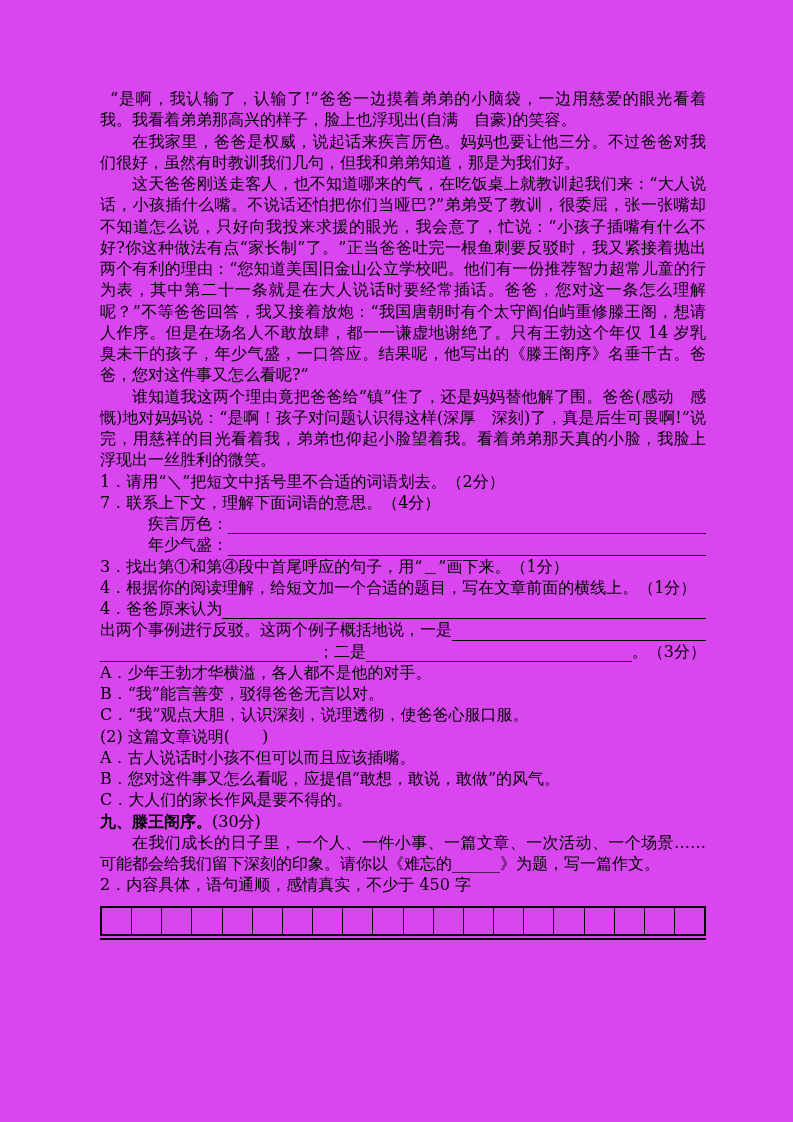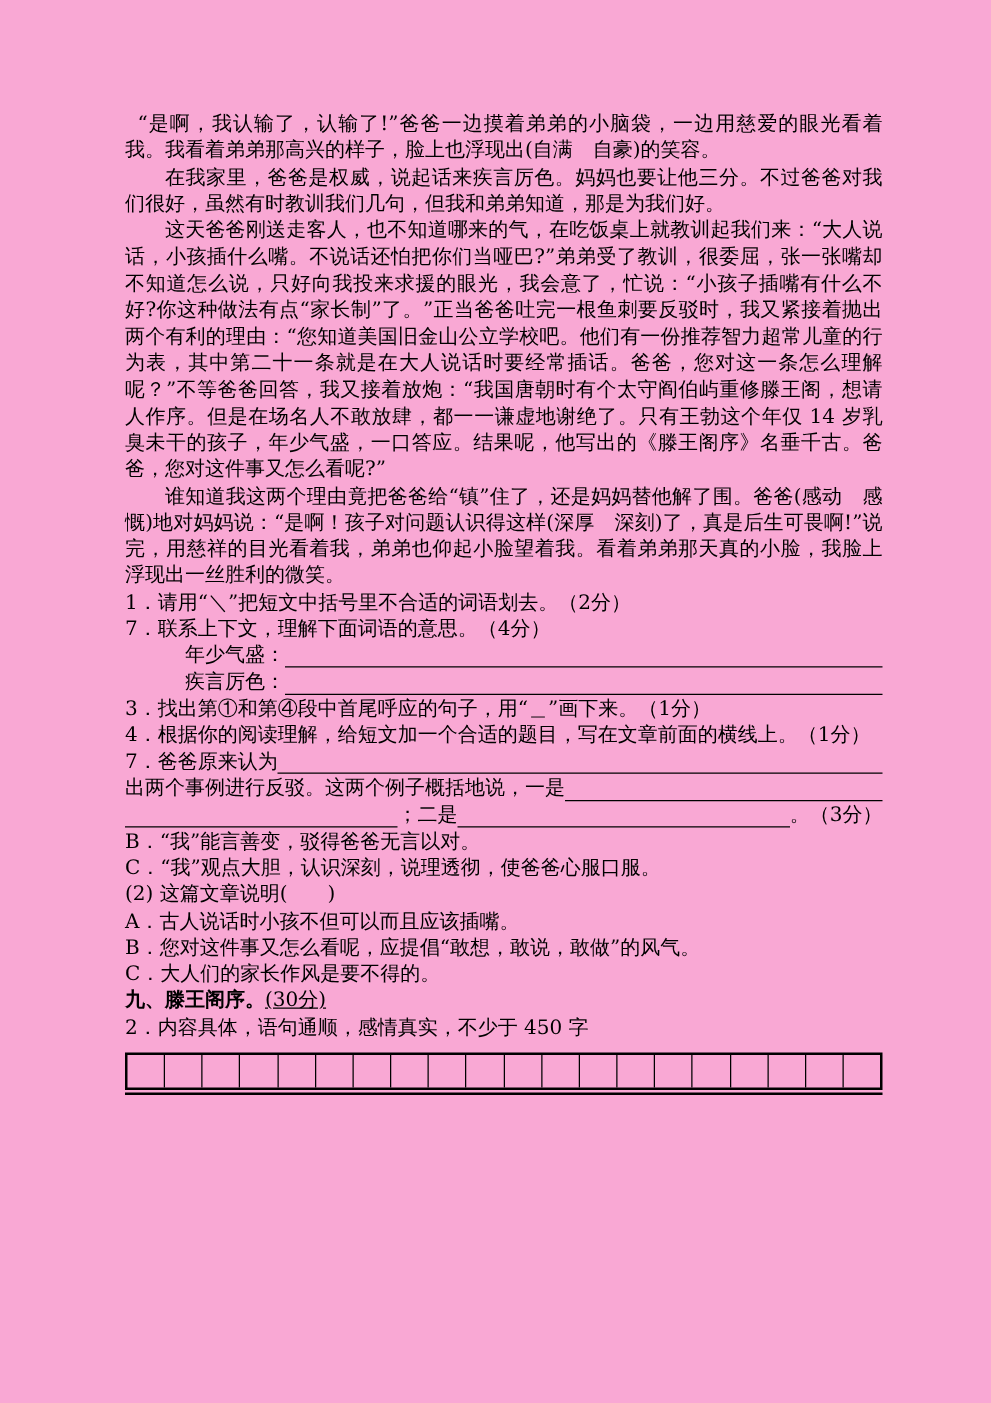--- a/index.html
+++ b/index.html
@@ -1,19 +1,19 @@
 <!DOCTYPE html>
 <html><head>
 <meta charset="utf-8">
 <style>
   html,body { margin:0; padding:0; background:#e8e8e8; }
   .page {
     position:relative;
     width:793px; height:1122px;
-    background:#f9a8d4;
+    background:#d946ef;
     overflow:hidden;
     font-family:"DejaVu Serif","Liberation Serif",serif;
     color:#000;
   }
   .content {
     position:absolute;
     left:100px; top:88px;
     width:606px;
     font-size:16px;
     line-height:21.25px;
@@ -25,21 +25,21 @@
   .hang0  { text-indent:10px; }
   .opt    { padding-left:40px; }
   .term   { padding-left:48px; }
   .req2   { padding-left:80px; }
   .qline  { display:flex; align-items:stretch; }
   .qline span { white-space:nowrap; }
   .blank  { border-bottom:1px solid #000; }
   .blank.grow { flex:1 1 auto; }
   .blank.w218 { width:218px; flex:0 0 auto; }
   .sec-head { font-weight:bold; }
-  .sec-head .score { font-weight:normal;text-decoration:underline; }
+  .sec-head .score { font-weight:normal; }
   .grid-wrap { margin-top:10px; }
   .grid-row {
     display:flex;
     border:2px solid #000;
     height:30px;
     box-sizing:border-box;
   }
   .grid-cell { flex:1 1 auto; border-right:1px solid #000; }
   .grid-cell:last-child { border-right:none; }
   .grid-next-row {
@@ -56,56 +56,58 @@
 
     <p class="hang0">“是啊，我认输了，认输了!”爸爸一边摸着弟弟的小脑袋，一边用慈爱的眼光看着我。我看着弟弟那高兴的样子，脸上也浮现出(自满　自豪)的笑容。</p>
     <p class="indent">在我家里，爸爸是权威，说起话来疾言厉色。妈妈也要让他三分。不过爸爸对我们很好，虽然有时教训我们几句，但我和弟弟知道，那是为我们好。</p>
     <p class="indent">这天爸爸刚送走客人，也不知道哪来的气，在吃饭桌上就教训起我们来：“大人说话，小孩插什么嘴。不说话还怕把你们当哑巴?”弟弟受了教训，很委屈，张一张嘴却不知道怎么说，只好向我投来求援的眼光，我会意了，忙说：“小孩子插嘴有什么不好?你这种做法有点“家长制”了。”正当爸爸吐完一根鱼刺要反驳时，我又紧接着抛出两个有利的理由：“您知道美国旧金山公立学校吧。他们有一份推荐智力超常儿童的行为表，其中第二十一条就是在大人说话时要经常插话。爸爸，您对这一条怎么理解呢？”不等爸爸回答，我又接着放炮：“我国唐朝时有个太守阎伯屿重修滕王阁，想请人作序。但是在场名人不敢放肆，都一一谦虚地谢绝了。只有王勃这个年仅 14 岁乳臭未干的孩子，年少气盛，一口答应。结果呢，他写出的《滕王阁序》名垂千古。爸爸，您对这件事又怎么看呢?”</p>
     <p class="indent">谁知道我这两个理由竟把爸爸给“镇”住了，还是妈妈替他解了围。爸爸(感动　感慨)地对妈妈说：“是啊！孩子对问题认识得这样(深厚　深刻)了，真是后生可畏啊!”说完，用慈祥的目光看着我，弟弟也仰起小脸望着我。看着弟弟那天真的小脸，我脸上浮现出一丝胜利的微笑。</p>
 
     <p>1．请用“＼”把短文中括号里不合适的词语划去。（2分）</p>
     <p>7．联系上下文，理解下面词语的意思。（4分）</p>
 
     <div class="qline term">
-      <span>年少气盛：</span>
+      <span>疾言厉色：</span>
       <span class="blank grow"></span>
     </div>
     <div class="qline term">
-      <span>疾言厉色：</span>
+      <span>年少气盛：</span>
       <span class="blank grow"></span>
     </div>
 
     <p>3．找出第①和第④段中首尾呼应的句子，用“＿”画下来。（1分）</p>
     <p>4．根据你的阅读理解，给短文加一个合适的题目，写在文章前面的横线上。（1分）</p>
 
     <div class="qline">
-      <span>7．爸爸原来认为</span>
+      <span>4．爸爸原来认为</span>
       <span class="blank grow"></span>
     </div>
     <div class="qline">
       <span>出两个事例进行反驳。这两个例子概括地说，一是</span>
       <span class="blank grow"></span>
     </div>
     <div class="qline">
       <span class="blank w218"></span>
       <span>；二是 </span>
       <span class="blank grow"></span>
       <span>。（3分）</span>
     </div>
 
 
+    <p class="opt">A．少年王勃才华横溢，各人都不是他的对手。</p>
     <p class="opt">B．“我”能言善变，驳得爸爸无言以对。</p>
     <p class="opt">C．“我”观点大胆，认识深刻，说理透彻，使爸爸心服口服。</p>
 
     <p>(2) 这篇文章说明(　　)</p>
     <p class="opt">A．古人说话时小孩不但可以而且应该插嘴。</p>
     <p class="opt">B．您对这件事又怎么看呢，应提倡“敢想，敢说，敢做”的风气。</p>
     <p class="opt">C．大人们的家长作风是要不得的。</p>
 
     <p class="sec-head"><span>九、滕王阁序。</span><span class="score">(30分)</span></p>
+    <p class="indent">在我们成长的日子里，一个人、一件小事、一篇文章、一次活动、一个场景……可能都会给我们留下深刻的印象。请你以《难忘的______》为题，写一篇作文。</p>
     <p class="req2">2．内容具体，语句通顺，感情真实，不少于 450 字</p>
 
     <div class="grid-wrap">
       <div class="grid-row">
           <div class="grid-cell"></div>
           <div class="grid-cell"></div>
           <div class="grid-cell"></div>
           <div class="grid-cell"></div>
           <div class="grid-cell"></div>
           <div class="grid-cell"></div>

